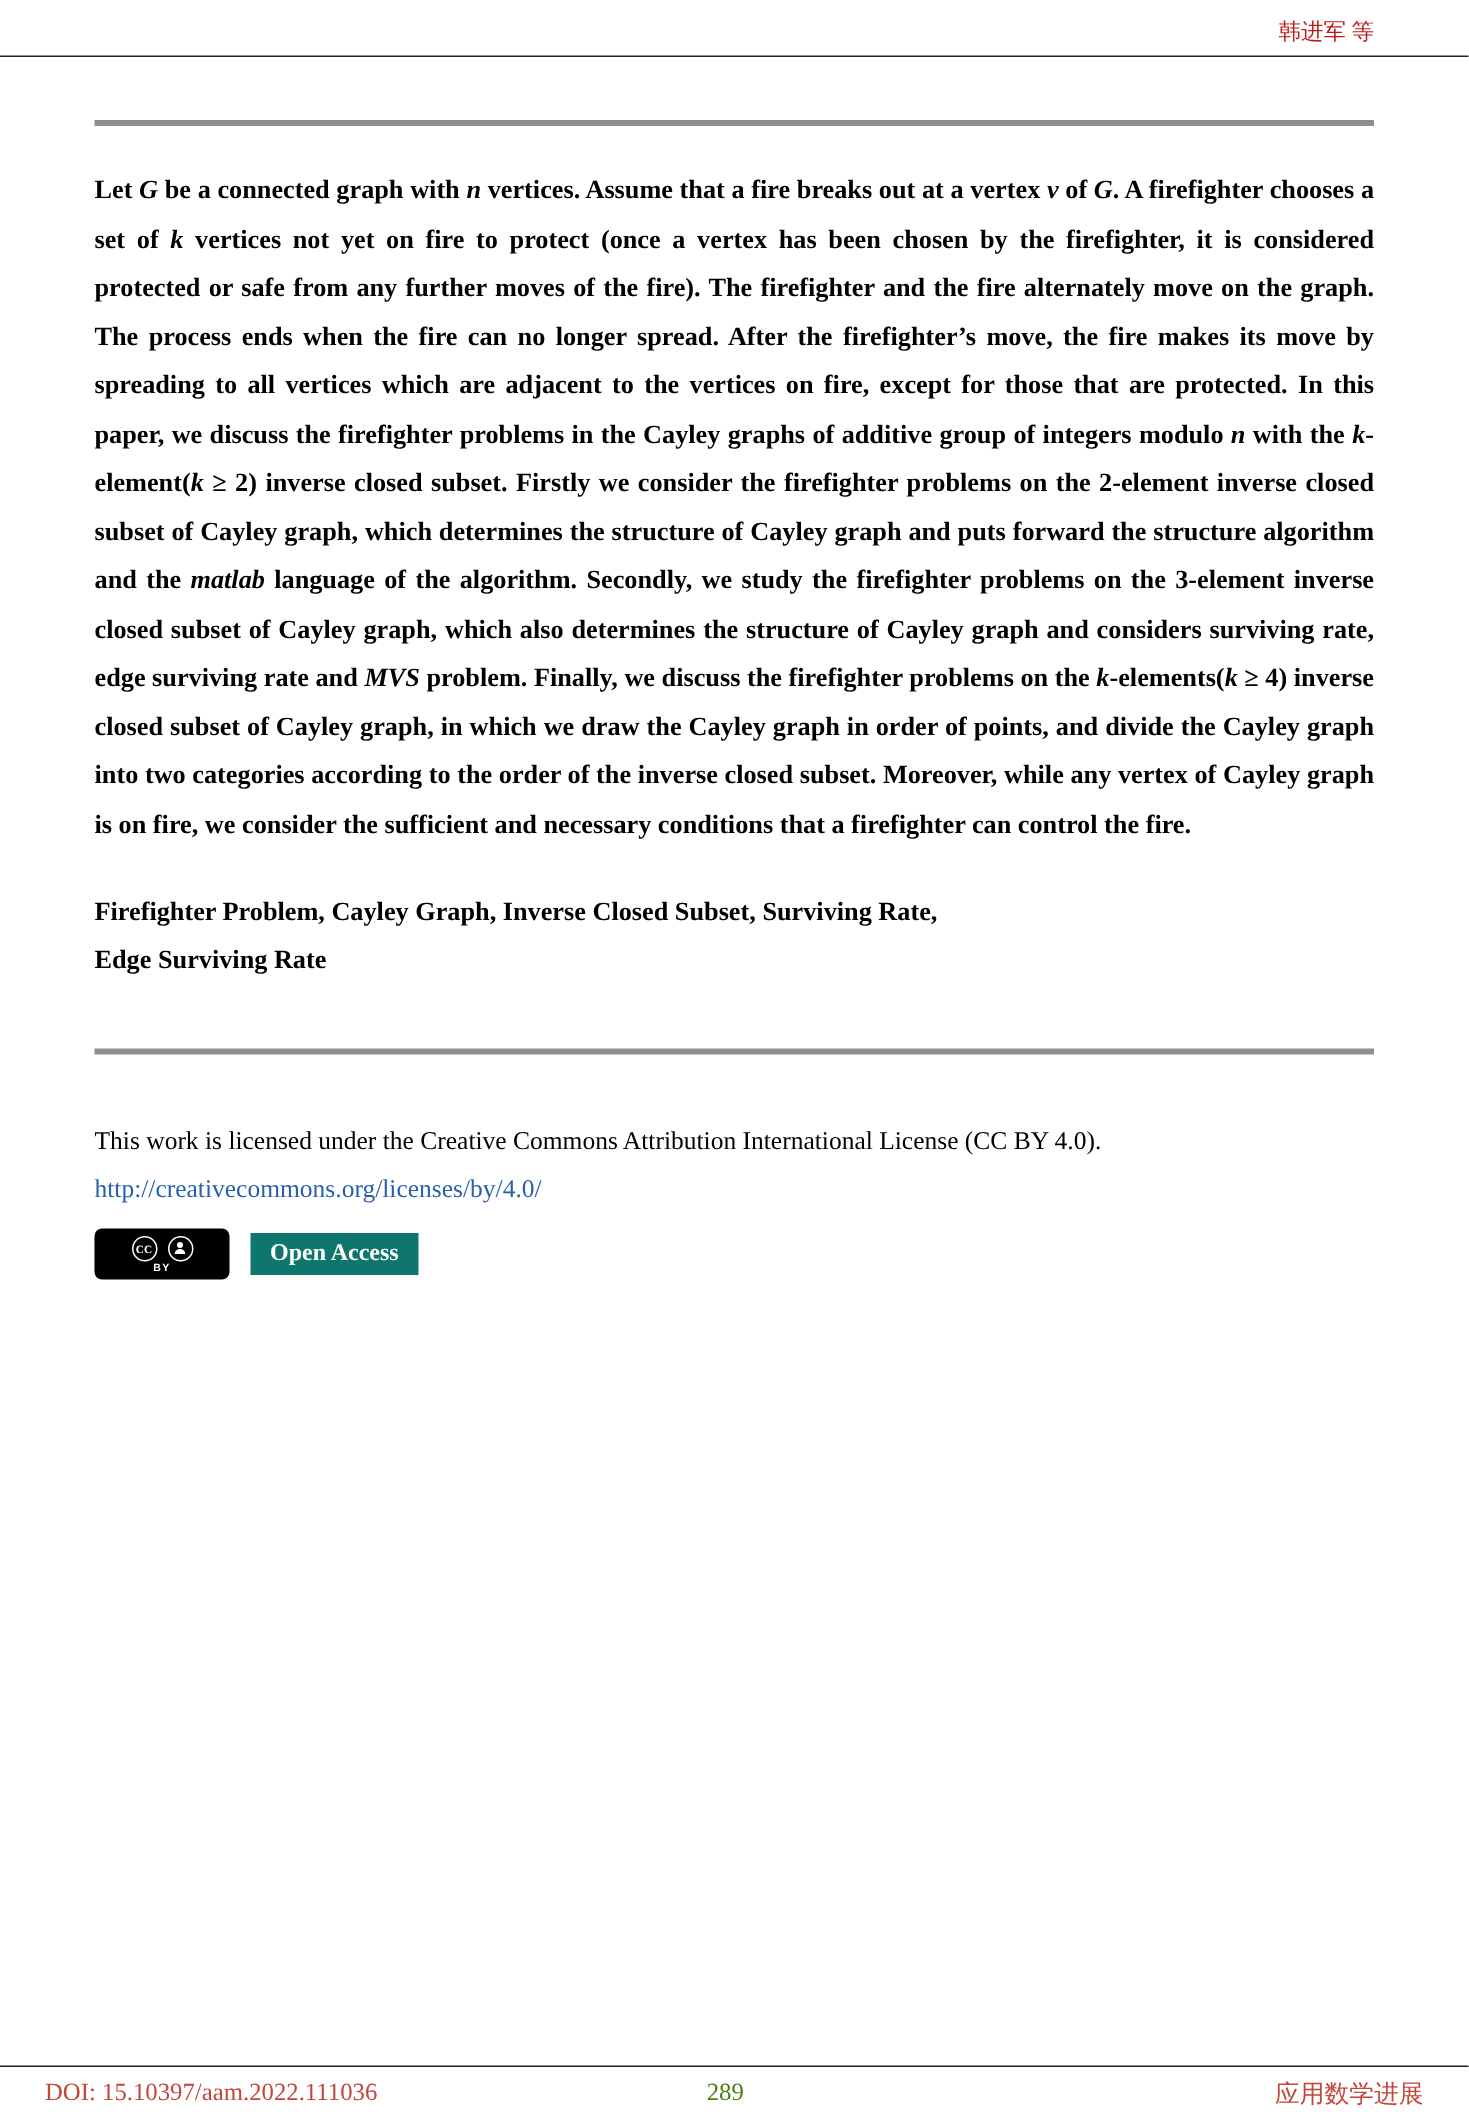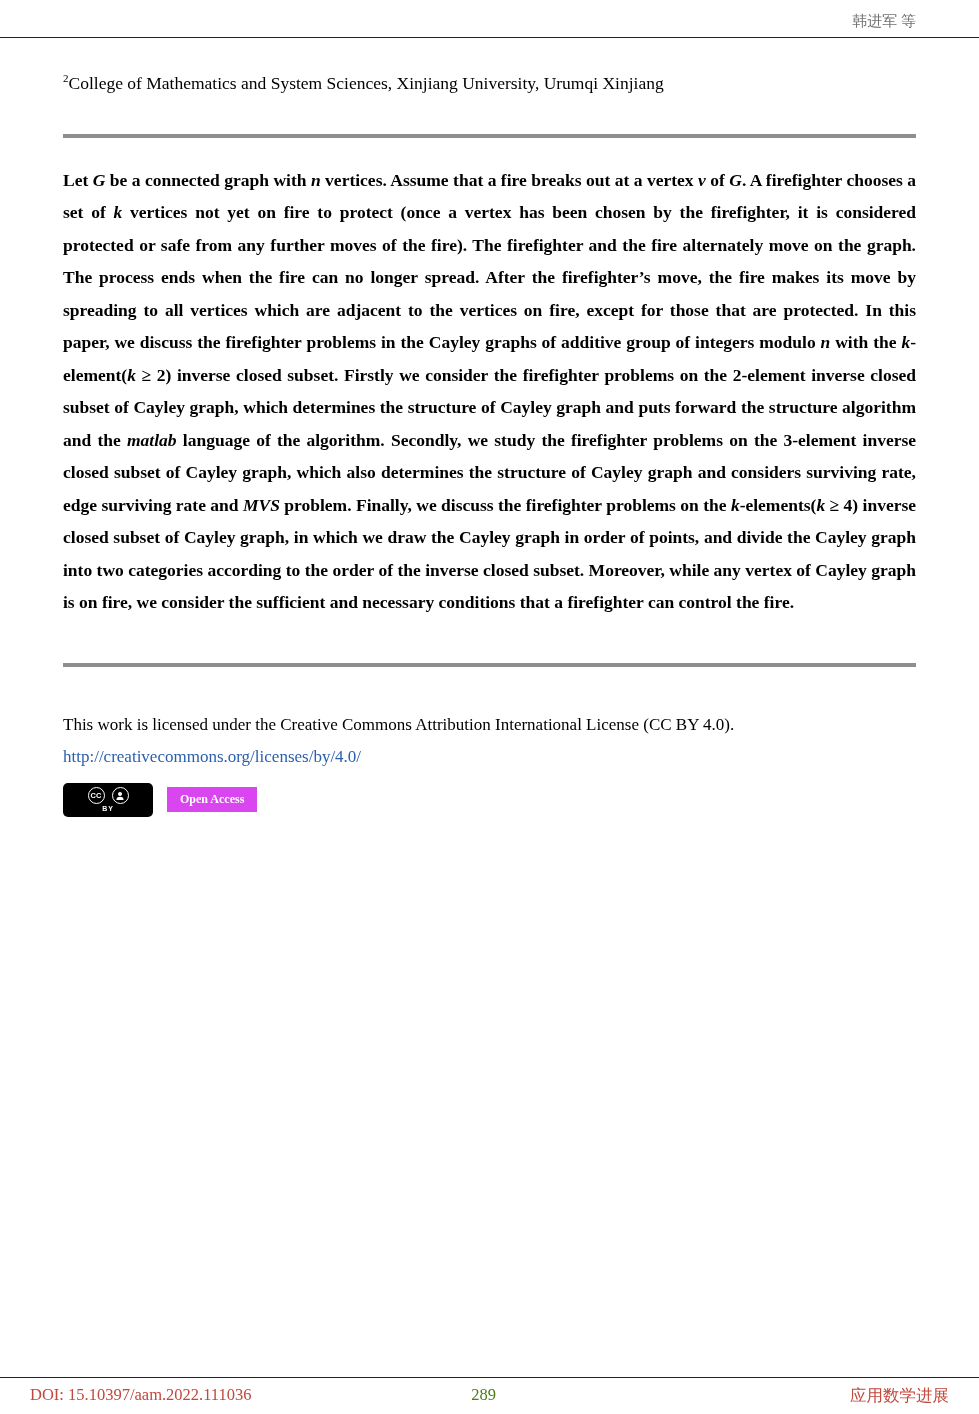--- a/index.html
+++ b/index.html
@@ -5,21 +5,21 @@
   html, body { margin:0; padding:0; background:#ffffff; }
   body {
     width:979px; height:1414px; position:relative; overflow:hidden;
     font-family:"Liberation Serif","DejaVu Serif",serif; color:#000;
   }
   .page { position:absolute; inset:0; }
 
   
   .header { position:absolute; top:0; left:0; right:0; }
   .running-head {
-    text-align:right; padding:12px 63px 6px 0; font-size:15px; color:#737373;
+    text-align:right; padding:12px 63px 6px 0; font-size:15px; color:#b91c1c;
   }
   .header-rule { border-top:1.6px solid #222; height:0; }
 
   
   .content { position:absolute; top:40px; left:63px; right:63px; }
 
   .affiliation { margin:32px 0 0 0; font-size:17.5px; }
   .dates { margin:30px 0 0 0; font-size:17.5px; }
   sup { font-size:11px; }
 
@@ -50,28 +50,28 @@
   .cc-badge {
     width:90px; height:34px; background:#000; border-radius:5px;
     display:flex; flex-direction:column; align-items:center; justify-content:center;
     gap:1px; cursor:pointer;
   }
   .cc-row { display:flex; gap:7px; align-items:center; }
   .cc-circle {
     width:15px; height:15px; border:1.5px solid #fff; border-radius:50%;
     color:#fff; font-size:7.5px; font-weight:bold;
     display:flex; align-items:center; justify-content:center;
-    font-family:Liberation Sans, sans-serif;
+    font-family:Liberation Serif, serif;
   }
   .cc-by {
     color:#fff; font-size:7px; font-weight:bold; letter-spacing:1px;
     font-family:"Liberation Sans","DejaVu Sans",sans-serif;
   }
   .oa-badge {
-    background:#d946ef; color:#fff; font-weight:bold; font-size:12px;
+    background:#0f766e; color:#fff; font-weight:bold; font-size:16px;
     padding:5px 13px; font-family:"Liberation Serif","DejaVu Serif",serif;
   }
 
   
   .footer {
     position:absolute; left:0; right:0; bottom:0; height:36px;
     border-top:1.6px solid #222;
   }
   .footer-inner {
     position:relative; padding:7px 30px 0 30px; font-size:16.5px;
@@ -87,29 +87,29 @@
 
 <div class="page">
 
   <div class="header">
     <div class="running-head">韩进军 等</div>
     <div class="header-rule"></div>
   </div>
 
   <div class="content">
 
-    <p class="affiliation"><sup>2</sup>College of Mathematics and System Sciences, Xinjiang University, Urumqi Xinjiang</p>
 
 
     <div class="thick-rule"></div>
 
 
     <p class="abstract-body">Let <i>G</i> be a connected graph with <i>n</i> vertices. Assume that a fire breaks out at a vertex <i>v</i> of <i>G</i>. A firefighter chooses a set of <i>k</i> vertices not yet on fire to protect (once a vertex has been chosen by the firefighter, it is considered protected or safe from any further moves of the fire). The firefighter and the fire alternately move on the graph. The process ends when the fire can no longer spread. After the firefighter’s move, the fire makes its move by spreading to all vertices which are adjacent to the vertices on fire, except for those that are protected. In this paper, we discuss the firefighter problems in the Cayley graphs of additive group of integers modulo <i>n</i> with the <i>k</i>-element(<i>k</i> ≥ 2) inverse closed subset. Firstly we consider the firefighter problems on the 2-element inverse closed subset of Cayley graph, which determines the structure of Cayley graph and puts forward the structure algorithm and the <i>matlab</i> language of the algorithm. Secondly, we study the firefighter problems on the 3-element inverse closed subset of Cayley graph, which also determines the structure of Cayley graph and considers surviving rate, edge surviving rate and <i>MVS</i> problem. Finally, we discuss the firefighter problems on the <i>k</i>-elements(<i>k</i> ≥ 4) inverse closed subset of Cayley graph, in which we draw the Cayley graph in order of points, and divide the Cayley graph into two categories according to the order of the inverse closed subset. Moreover, while any vertex of Cayley graph is on fire, we consider the sufficient and necessary conditions that a firefighter can control the fire.</p>
 
 
+    <p class="keywords-body">Firefighter Problem, Cayley Graph, Inverse Closed Subset, Surviving Rate,<br>Edge Surviving Rate</p>
 
     <div class="thick-rule second"></div>
 
     <div class="copyright-block">
       <p>This work is licensed under the Creative Commons Attribution International License (CC BY 4.0).</p>
       <a class="license-link">http://creativecommons.org/licenses/by/4.0/</a>
     </div>
 
     <div class="badges">
       <div class="cc-badge">

